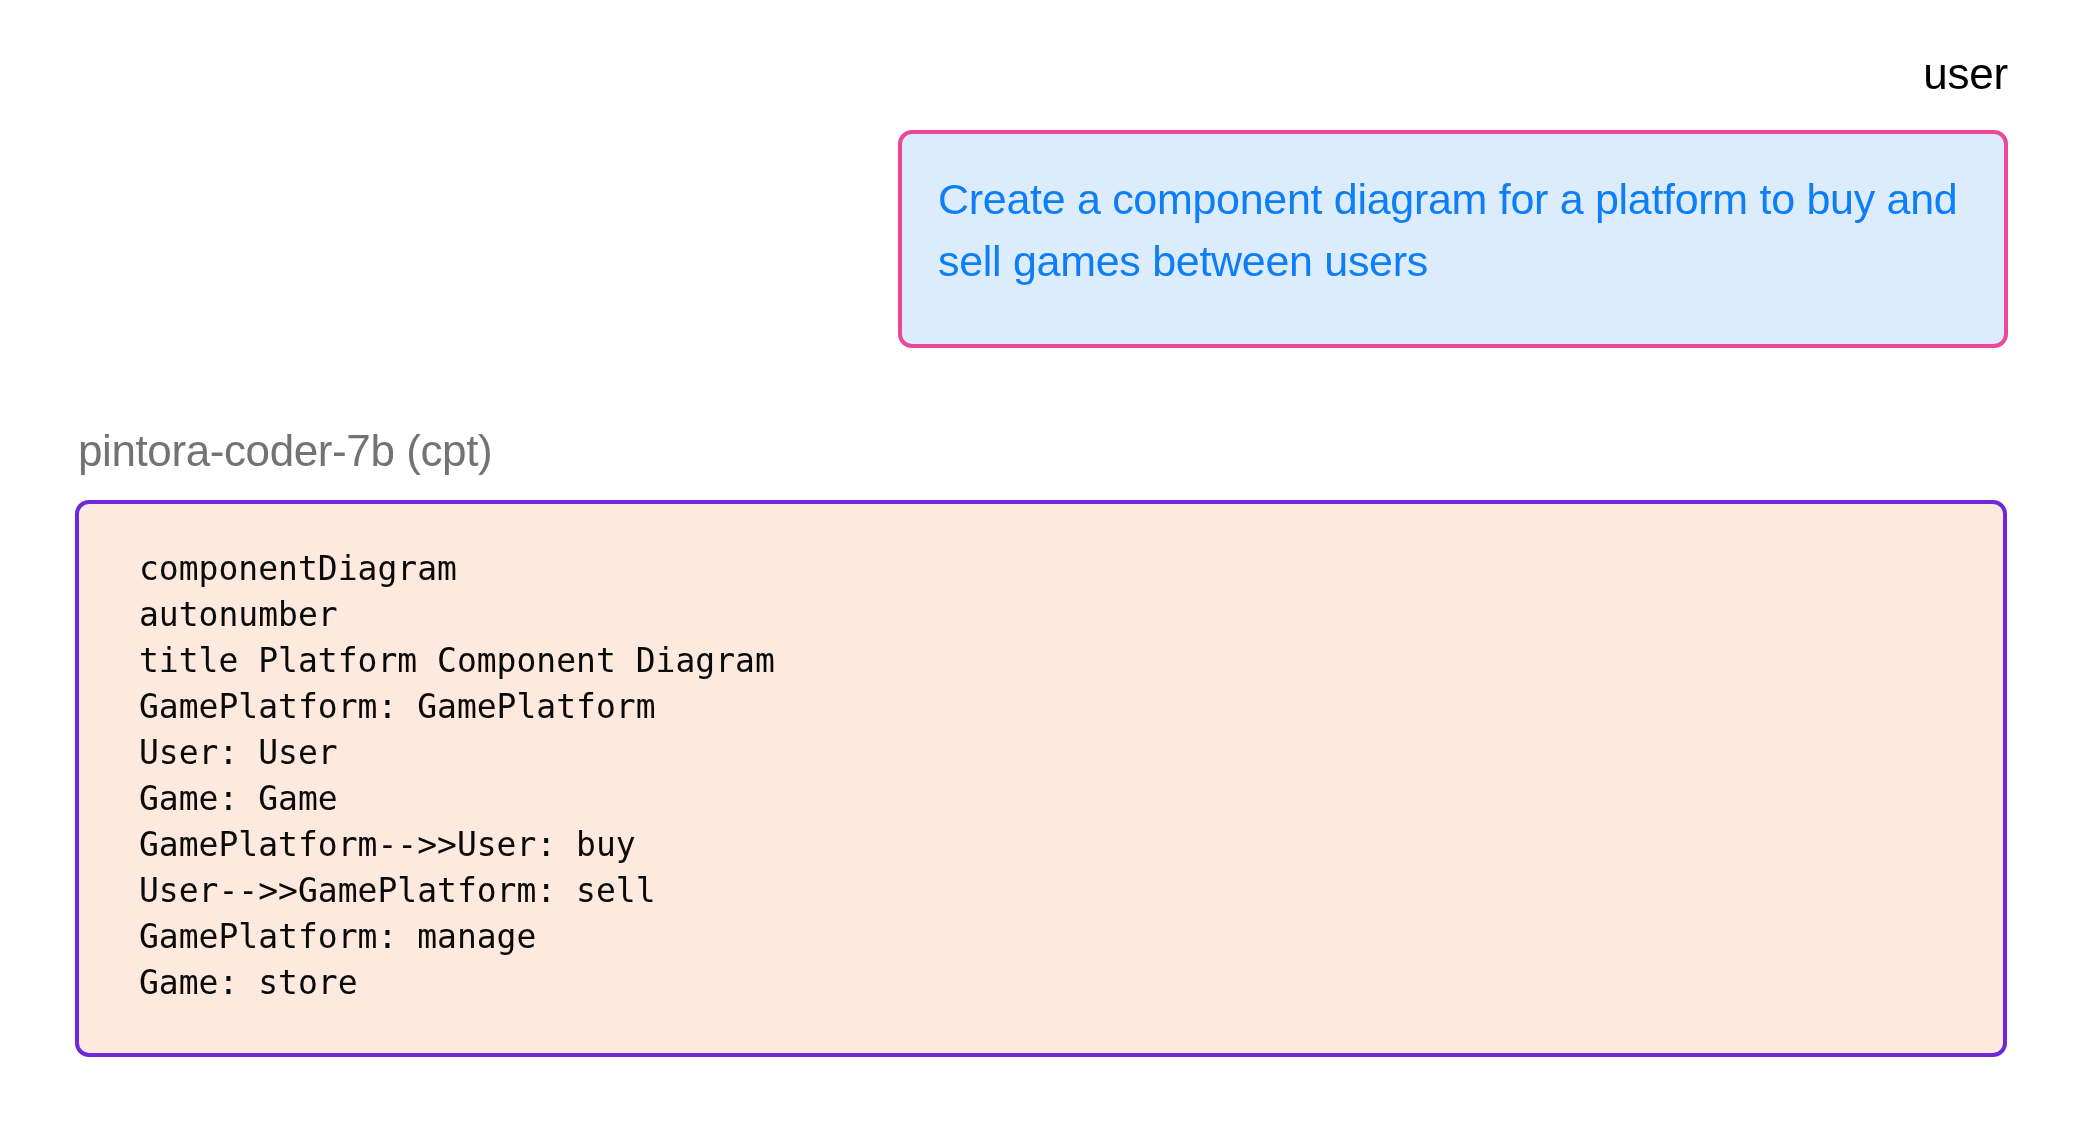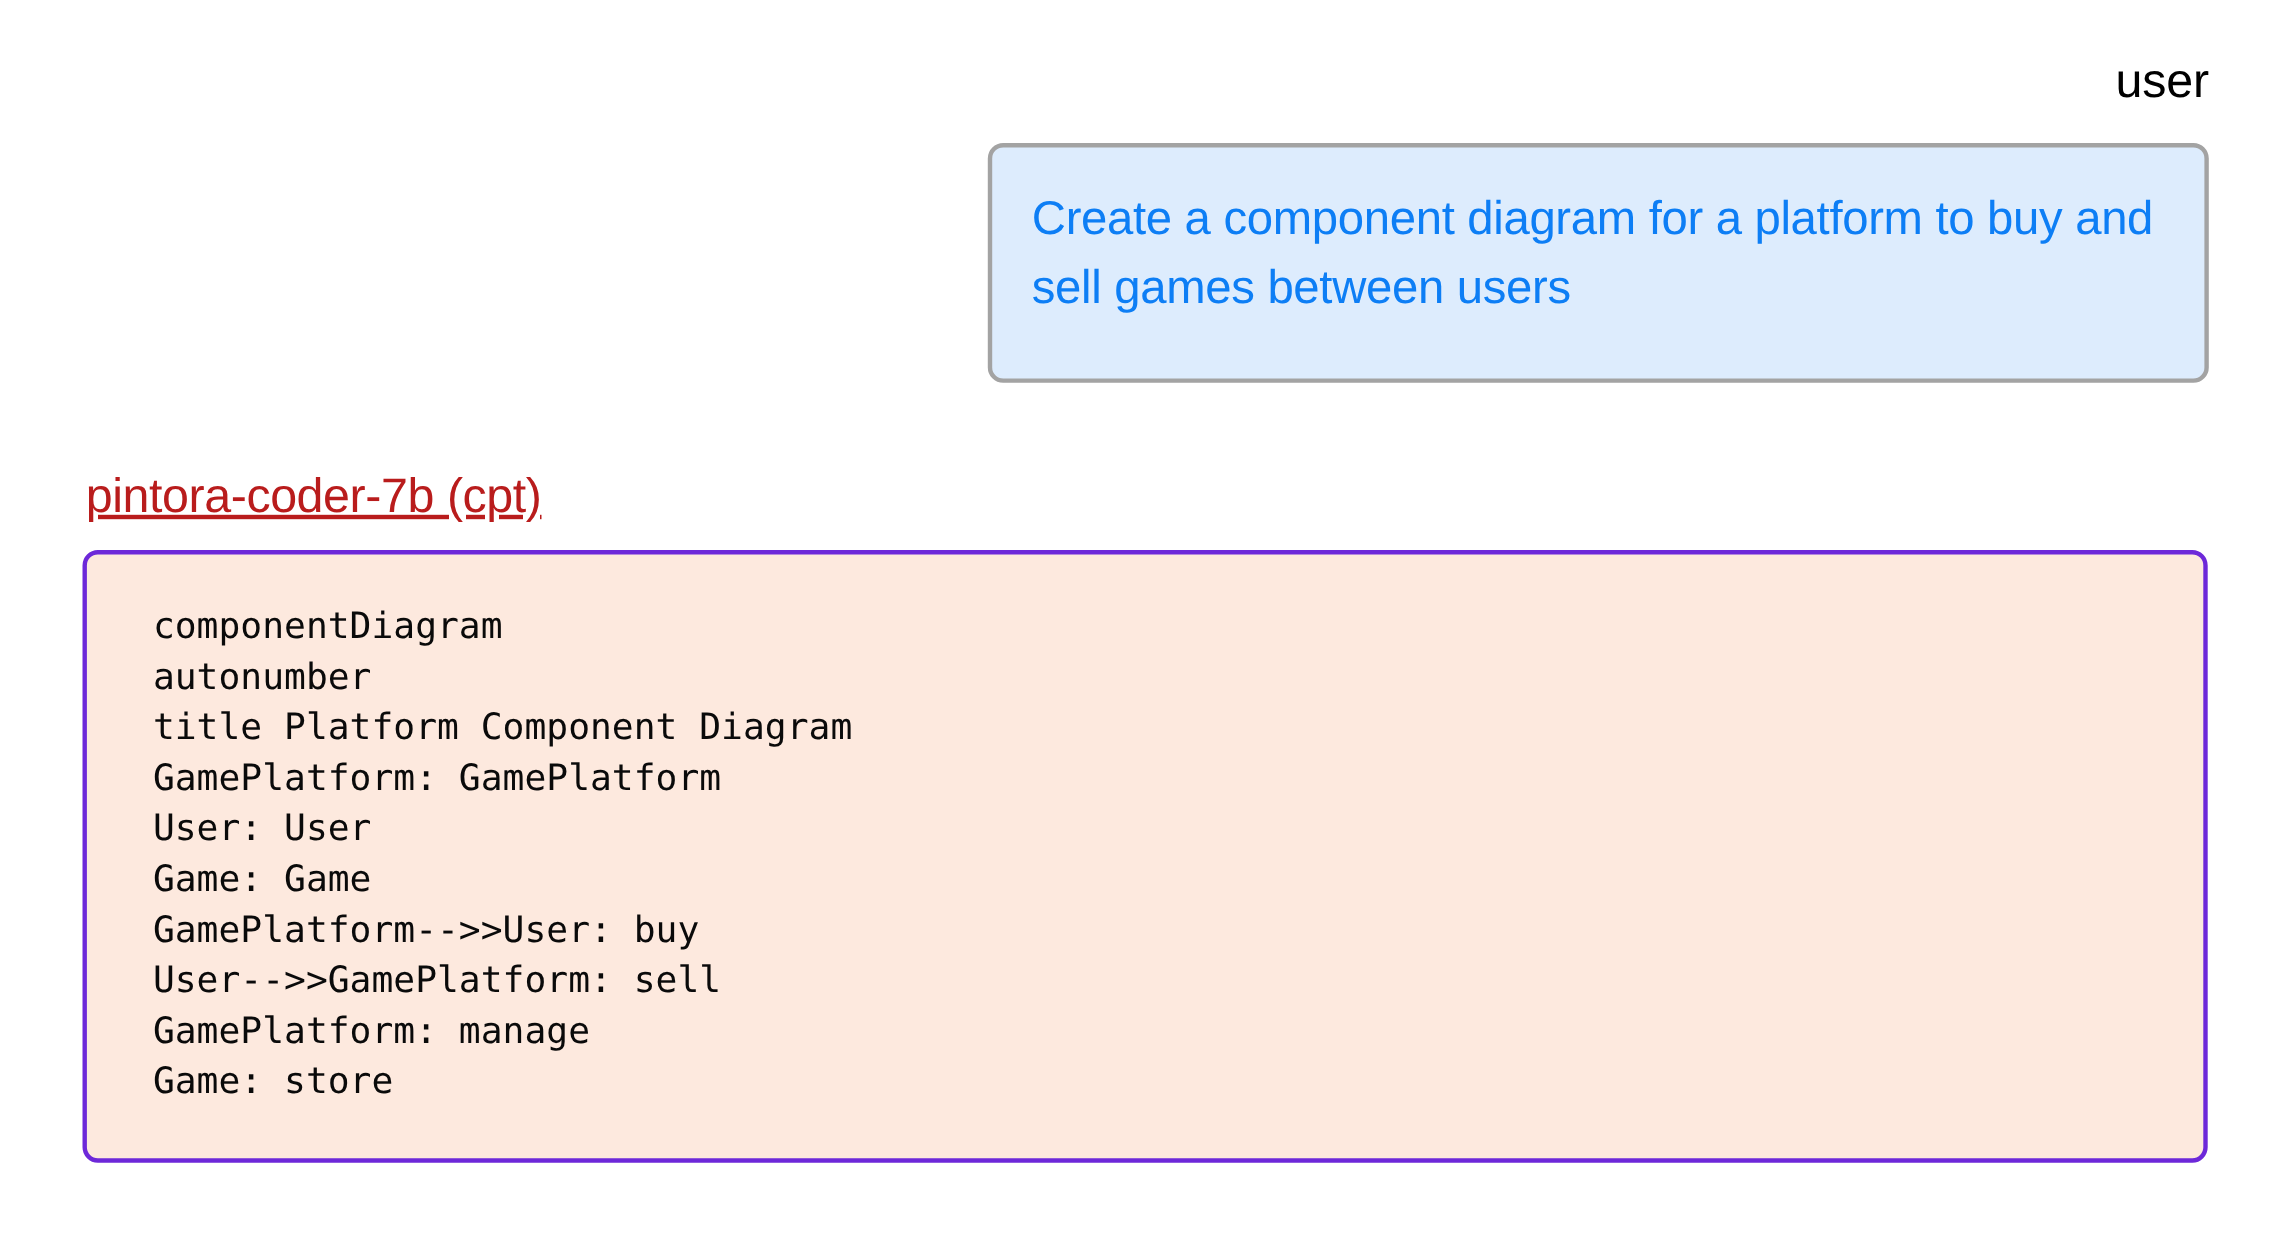--- a/index.html
+++ b/index.html
@@ -44,21 +44,21 @@
   }
 
   .user-bubble {
     position: absolute;
     left: 898px;
     top: 130px;
     width: 1110px;
     min-height: 218px;
     box-sizing: border-box;
     background: #ddecfd;
-    border: 4px solid #a3a3a3;
+    border: 4px solid #ec4899;
     border-radius: 14px;
     padding: 34px 36px 34px 36px;
   }
 
   .user-bubble-text {
     font-size: 43px;
     line-height: 62px;
     color: #0d7ef5;
     letter-spacing: -0.3px;
     white-space: pre-wrap;
@@ -72,24 +72,23 @@
     top: 0;
     width: 2083px;
   }
 
   .role-label-assistant {
     position: absolute;
     left: 78px;
     top: 425px;
     font-size: 44px;
     line-height: 52px;
-    color: #b91c1c;
+    color: #737373;
     letter-spacing: -0.4px;
     white-space: nowrap;
-    text-decoration: underline;
   }
 
   .assistant-bubble {
     position: absolute;
     left: 75px;
     top: 500px;
     width: 1932px;
     height: 557px;
     box-sizing: border-box;
     background: #fde9de;

